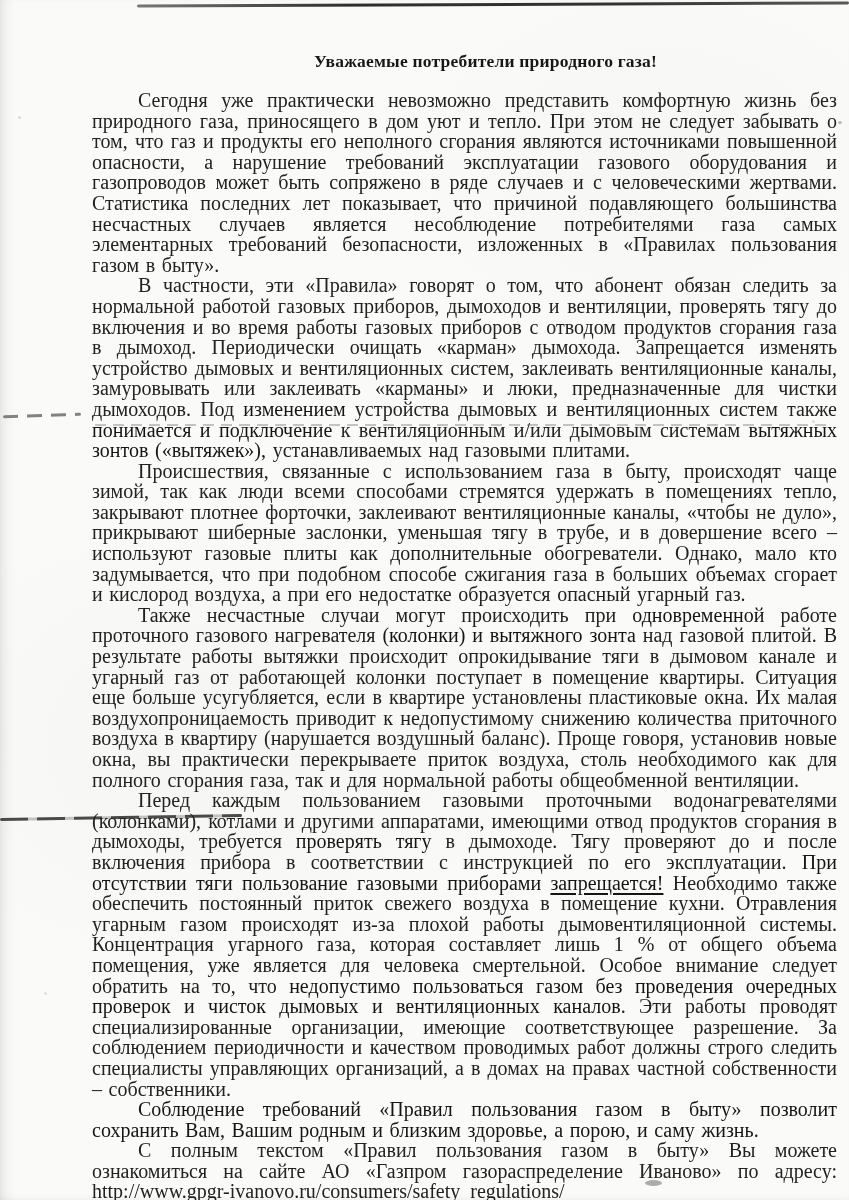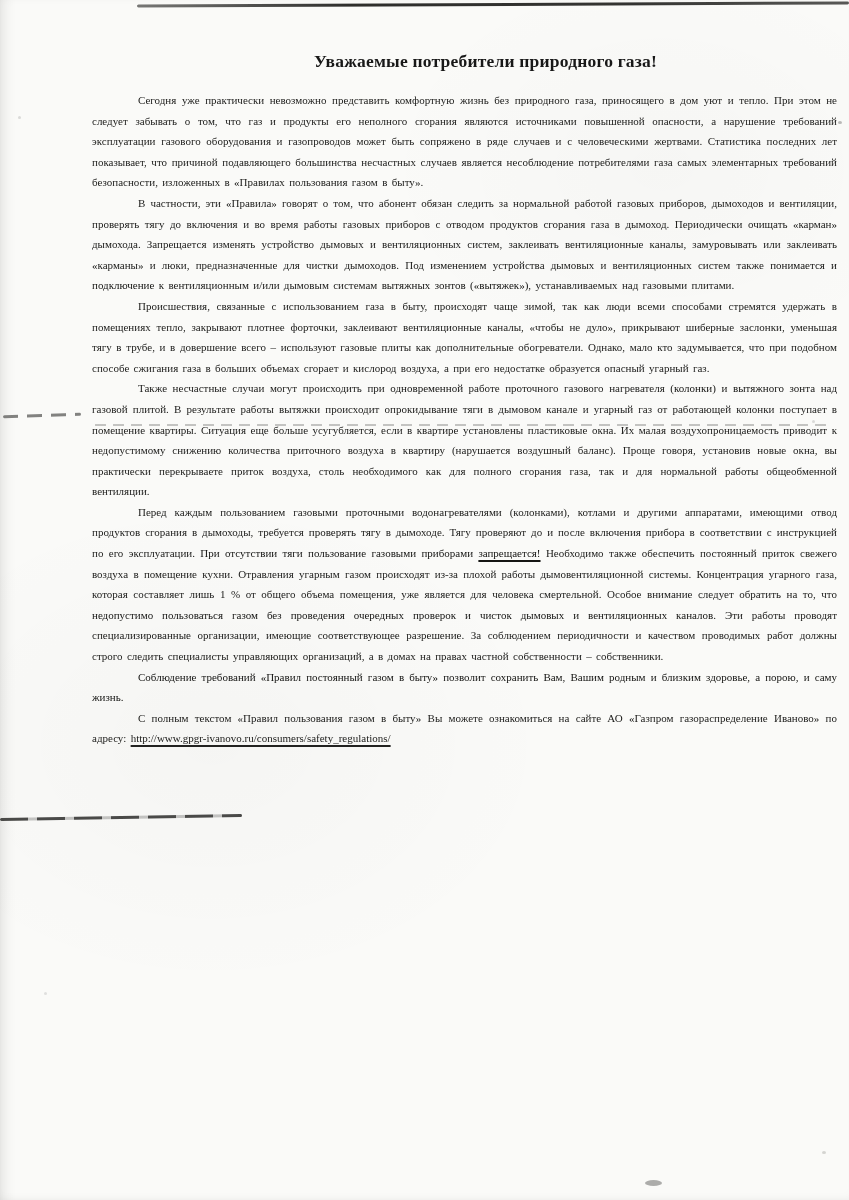--- a/index.html
+++ b/index.html
@@ -30,21 +30,21 @@
     font-weight:bold;
     font-size:17.5px;
     line-height:23px;
     letter-spacing:.2px;
     color:#181818;
   }
   .para{
     margin:0;
     text-align:justify;
     text-indent:46px;
-    font-size:11px;
+    font-size:20px;
     line-height:20.6px;
     word-spacing:1.6px;
     color:#222220;
   }
   .para .b{font-weight:normal;color:#151513;}
   .para .u{text-decoration:underline;text-decoration-thickness:1.5px;text-underline-offset:2.5px;}
   
   .art{position:absolute;pointer-events:none;}
   .art-topline{
     left:137px; top:3px; width:712px; height:3px;
@@ -100,17 +100,17 @@
   <div class="speck sp6"></div>
 
   <div class="content">
     <p class="doc-title">Уважаемые потребители природного газа!</p>
     <div>
         <p class="para"><span>Сегодня уже практически невозможно представить комфортную жизнь без природного газа, приносящего в дом уют и тепло. При этом не следует забывать о том, что газ и продукты его неполного сгорания являются источниками повышенной опасности, а нарушение требований эксплуатации газового оборудования и газопроводов может быть сопряжено в ряде случаев и с человеческими жертвами. Статистика последних лет показывает, что причиной подавляющего большинства несчастных случаев является несоблюдение потребителями газа самых элементарных требований безопасности, изложенных в «Правилах пользования газом в быту».</span></p>
         <p class="para"><span>В частности, эти «Правила» говорят о том, что абонент обязан следить за нормальной работой газовых приборов, дымоходов и вентиляции, проверять тягу до включения и во время работы газовых приборов с отводом продуктов сгорания газа в дымоход. Периодически очищать «карман» дымохода. Запрещается изменять устройство дымовых и вентиляционных систем, заклеивать вентиляционные каналы, замуровывать или заклеивать «карманы» и люки, предназначенные для чистки дымоходов. Под </span><span class="b">изменением</span><span> устройства дымовых и вентиляционных систем также </span><span class="b">понимается и подключение</span><span> к вентиляционным и/или дымовым системам </span><span class="b">вытяжных зонтов («вытяжек»),</span><span> устанавливаемых над газовыми плитами.</span></p>
         <p class="para"><span>Происшествия, связанные с использованием газа в быту, происходят чаще зимой, так как люди всеми способами стремятся удержать в помещениях тепло, закрывают плотнее форточки, заклеивают вентиляционные каналы, «чтобы не дуло», прикрывают шиберные заслонки, уменьшая тягу в трубе, и в довершение всего – используют газовые плиты как дополнительные обогреватели. Однако, мало кто задумывается, что при подобном способе сжигания газа в больших объемах сгорает и кислород воздуха, а при его недостатке образуется опасный угарный газ.</span></p>
         <p class="para"><span>Также несчастные случаи могут происходить при </span><span class="b">одновременной</span><span> работе проточного газового нагревателя </span><span class="b">(колонки) и вытяжного зонта</span><span> над газовой плитой. В результате работы вытяжки происходит опрокидывание тяги в дымовом канале и угарный газ от работающей колонки поступает в помещение квартиры. Ситуация еще больше усугубляется, если в квартире установлены пластиковые окна. Их малая воздухопроницаемость приводит к недопустимому снижению количества приточного воздуха в квартиру (нарушается воздушный баланс). Проще говоря, установив новые окна, вы практически перекрываете приток воздуха, столь необходимого как для полного сгорания газа, так и для нормальной работы общеобменной вентиляции.</span></p>
         <p class="para"><span>Перед каждым пользованием газовыми проточными водонагревателями (колонками), котлами и другими аппаратами, имеющими отвод продуктов сгорания в дымоходы, требуется </span><span class="b">проверять тягу</span><span> в дымоходе. Тягу проверяют до и после включения прибора в соответствии с инструкцией по его эксплуатации. </span><span class="b">При отсутствии тяги пользование газовыми приборами </span><span class="b u">запрещается!</span><span> Необходимо также обеспечить постоянный приток свежего воздуха в помещение кухни. Отравления угарным газом происходят из-за плохой работы дымовентиляционной системы. Концентрация угарного газа, которая составляет лишь 1 % от общего объема помещения, уже является для человека смертельной. Особое внимание следует обратить на то, что </span><span class="b">недопустимо пользоваться газом без проведения очередных проверок и чисток дымовых и вентиляционных каналов</span><span>. Эти работы проводят специализированные организации, имеющие соответствующее разрешение. За соблюдением периодичности и качеством проводимых работ должны строго следить специалисты управляющих организаций, а в домах на правах частной собственности – собственники.</span></p>
-        <p class="para"><span class="b">Соблюдение требований «Правил постоянный газом в быту» позволит сохранить Вам, Вашим родным и близким здоровье, а порою, и саму жизнь.</span></p>
+        <p class="para"><span class="b">Соблюдение требований «Правил пользования газом в быту» позволит сохранить Вам, Вашим родным и близким здоровье, а порою, и саму жизнь.</span></p>
         <p class="para"><span>С полным текстом «Правил пользования газом в быту» Вы можете ознакомиться на сайте АО «Газпром газораспределение Иваново» по адресу: </span><span class="u">http://www.gpgr-ivanovo.ru/consumers/safety_regulations/</span></p>
       </div>
   </div>
 </div>
 
 </body></html>

